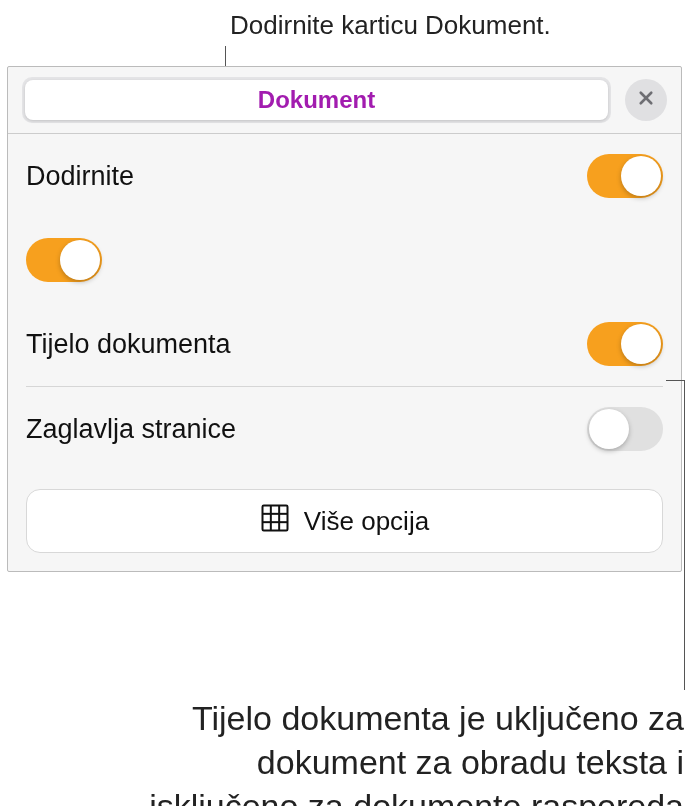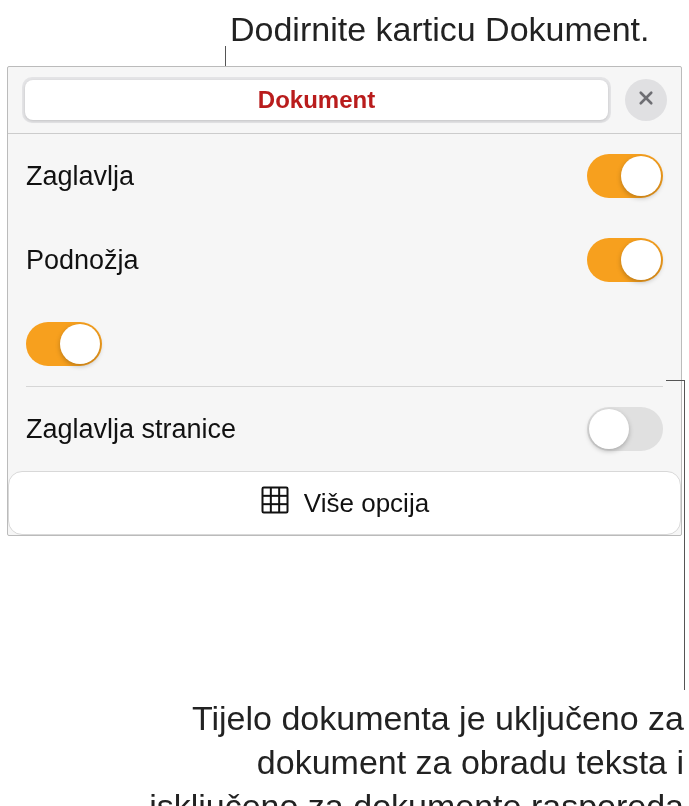--- a/index.html
+++ b/index.html
@@ -11,21 +11,21 @@
       font-family: -apple-system, BlinkMacSystemFont, "Segoe UI", Helvetica, Arial, sans-serif;
       width: 689px;
       height: 806px;
       background: #fff;
       position: relative;
     }
     .callout-top {
       position: absolute;
       top: 10px;
       left: 230px;
-      font-size: 34px;
+      font-size: 26px;
       color: #222;
     }
     .callout-line-top {
       position: absolute;
       top: 46px;
       left: 225px;
       width: 1px;
       height: 26px;
       background: #555;
     }
@@ -54,21 +54,21 @@
       padding: 3px;
       height: 46px;
     }
     .segmented-item {
       flex: 1;
       display: flex;
       align-items: center;
       justify-content: center;
       font-size: 24px;
       font-weight: 600;
-      color: #b91c1c;
+      color: #a21caf;
       border-radius: 8px;
       cursor: pointer;
     }
     .segmented-item.active {
       background: #fff;
       box-shadow: 0 1px 3px rgba(0,0,0,0.15);
     }
     .close-btn {
       width: 42px;
       height: 42px;
@@ -121,20 +121,21 @@
       height: 40px;
       background: #fff;
       border-radius: 50%;
       box-shadow: 0 2px 5px rgba(0,0,0,0.25);
       transition: left 0.2s;
     }
     .toggle.on .toggle-knob {
       left: 34px;
     }
     .more-btn {
+      margin: 18px;
       height: 64px;
       background: #fff;
       border: 1px solid #d8d8d8;
       border-radius: 14px;
       display: flex;
       align-items: center;
       justify-content: center;
       gap: 14px;
       cursor: pointer;
       font-size: 26px;
@@ -189,34 +190,34 @@
           <line x1="5" y1="5" x2="19" y2="19"></line>
           <line x1="19" y1="5" x2="5" y2="19"></line>
         </svg>
       </span>
     </div>
   </div>
 
   <div class="rows">
 
     <div class="row">
-      <span class="row-label">Zaglavlja</span>
+      <span class="row-label">Dodirnite</span>
       <div class="toggle on">
         <div class="toggle-knob"></div>
       </div>
     </div>
 
     <div class="row">
-      <span class="row-label">Podnožja</span>
       <div class="toggle on">
         <div class="toggle-knob"></div>
       </div>
     </div>
 
     <div class="row">
+      <span class="row-label">Tijelo dokumenta</span>
       <div class="toggle on">
         <div class="toggle-knob"></div>
       </div>
     </div>
 
     <div class="divider"></div>
 
     <div class="row">
       <span class="row-label">Zaglavlja stranice</span>
       <div class="toggle">

